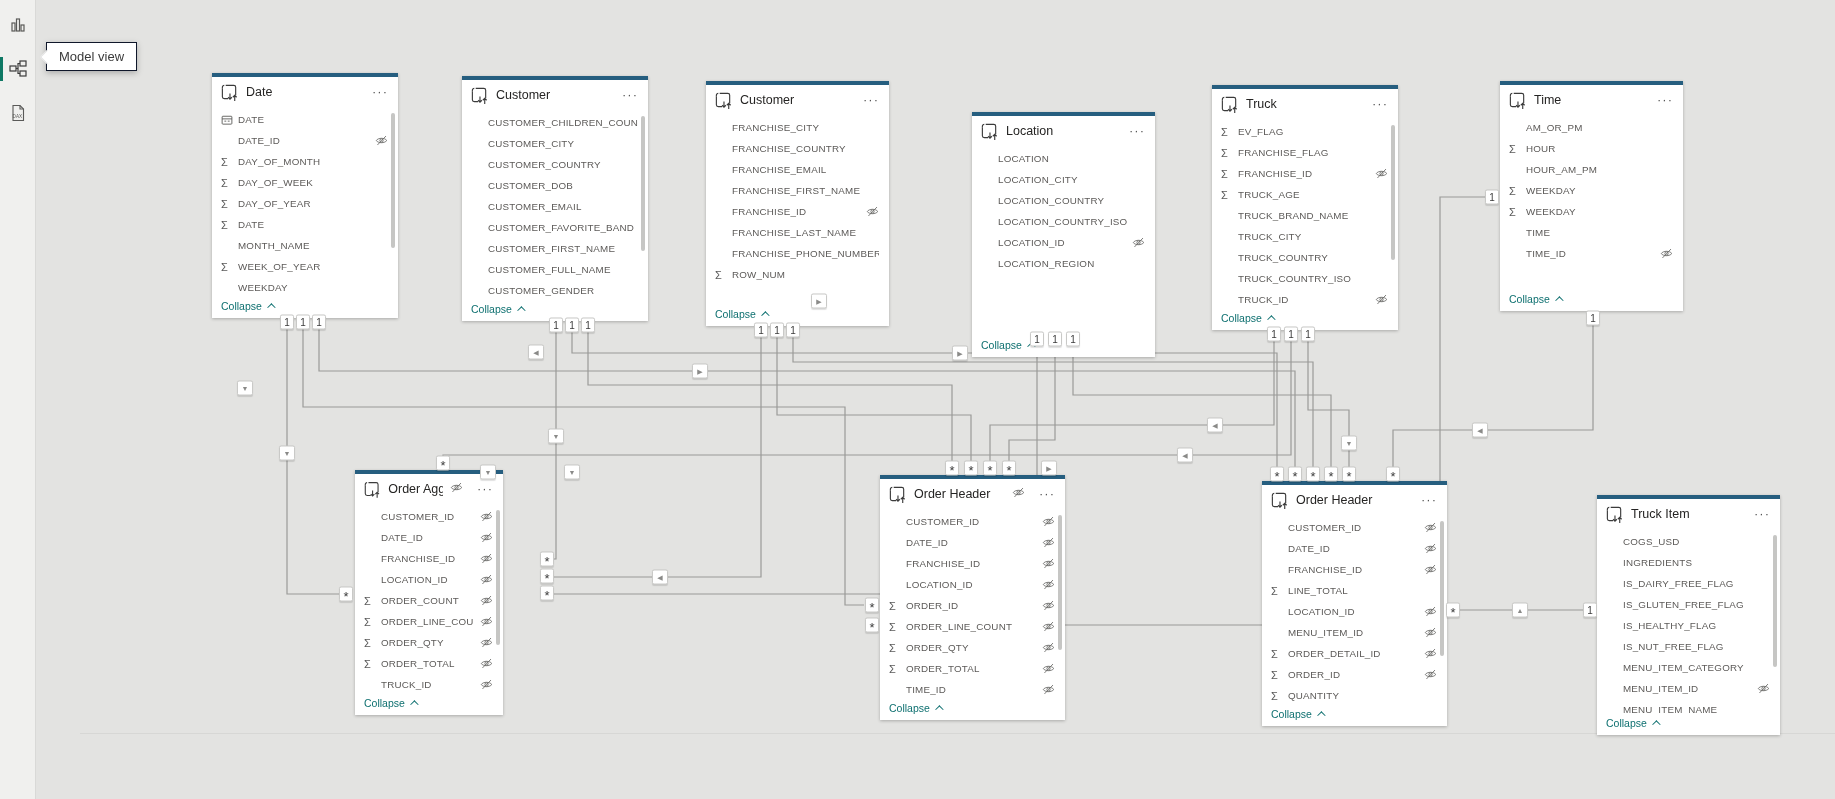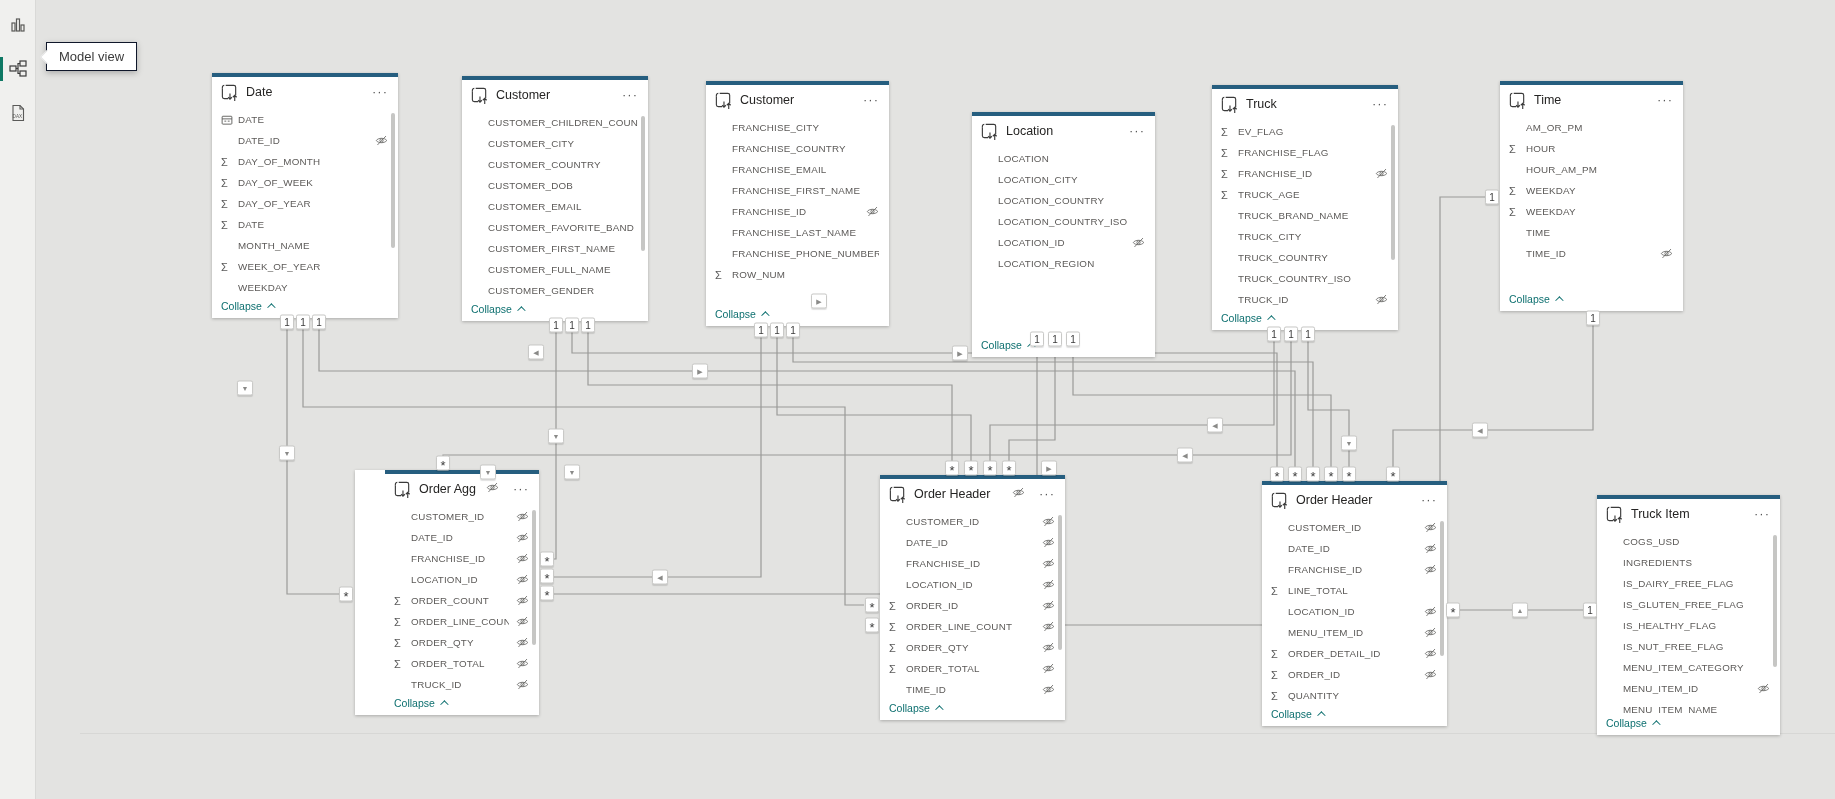--- a/index.html
+++ b/index.html
@@ -465,21 +465,21 @@
     <line x1="3" y1="13.5" x2="13.5" y2="2.5" stroke="#6b6b69" stroke-width="1.1"></line>
               </svg>
             </span>
           </div>
         </div>
         <div class="collapse">
      <span class="ctext">Collapse</span>
      <span class="chev"></span>
         </div>
       </div>
-      <div class="card" style="left: 355px; top: 470px; width: 184px; height: 245px; padding-left: 30px;">
+      <div class="card" style="left: 355px; top: 470px; width: 148px; height: 245px;">
         <div class="accent" style="background:#265e7f"></div>
         <div class="hdr">
           <svg width="19" height="19" viewBox="0 0 20 20">
     <path d="M6 2.5h8.5a2 2 0 0 1 2 2v8.5 M2.5 6v8.5a2 2 0 0 0 2 2h4" fill="none" stroke="#3b3b3b" stroke-width="1.2"></path>
     <path d="M4.5 2.5a2 2 0 0 0-2 2V6 M2.5 2.5" fill="none" stroke="#3b3b3b" stroke-width="1.2"></path>
     <path d="M10.5 11v6 M8.5 15l2 2 2-2" fill="none" stroke="#3b3b3b" stroke-width="1.2"></path>
     <path d="M15.5 19v-6 M13.5 15l2-2 2 2" fill="none" stroke="#3b3b3b" stroke-width="1.2"></path>
           </svg>
     <span class="tname">Order Agg</span>
           <span style="margin-right:6px;"><svg width="13" height="13" viewBox="0 0 16 16">

